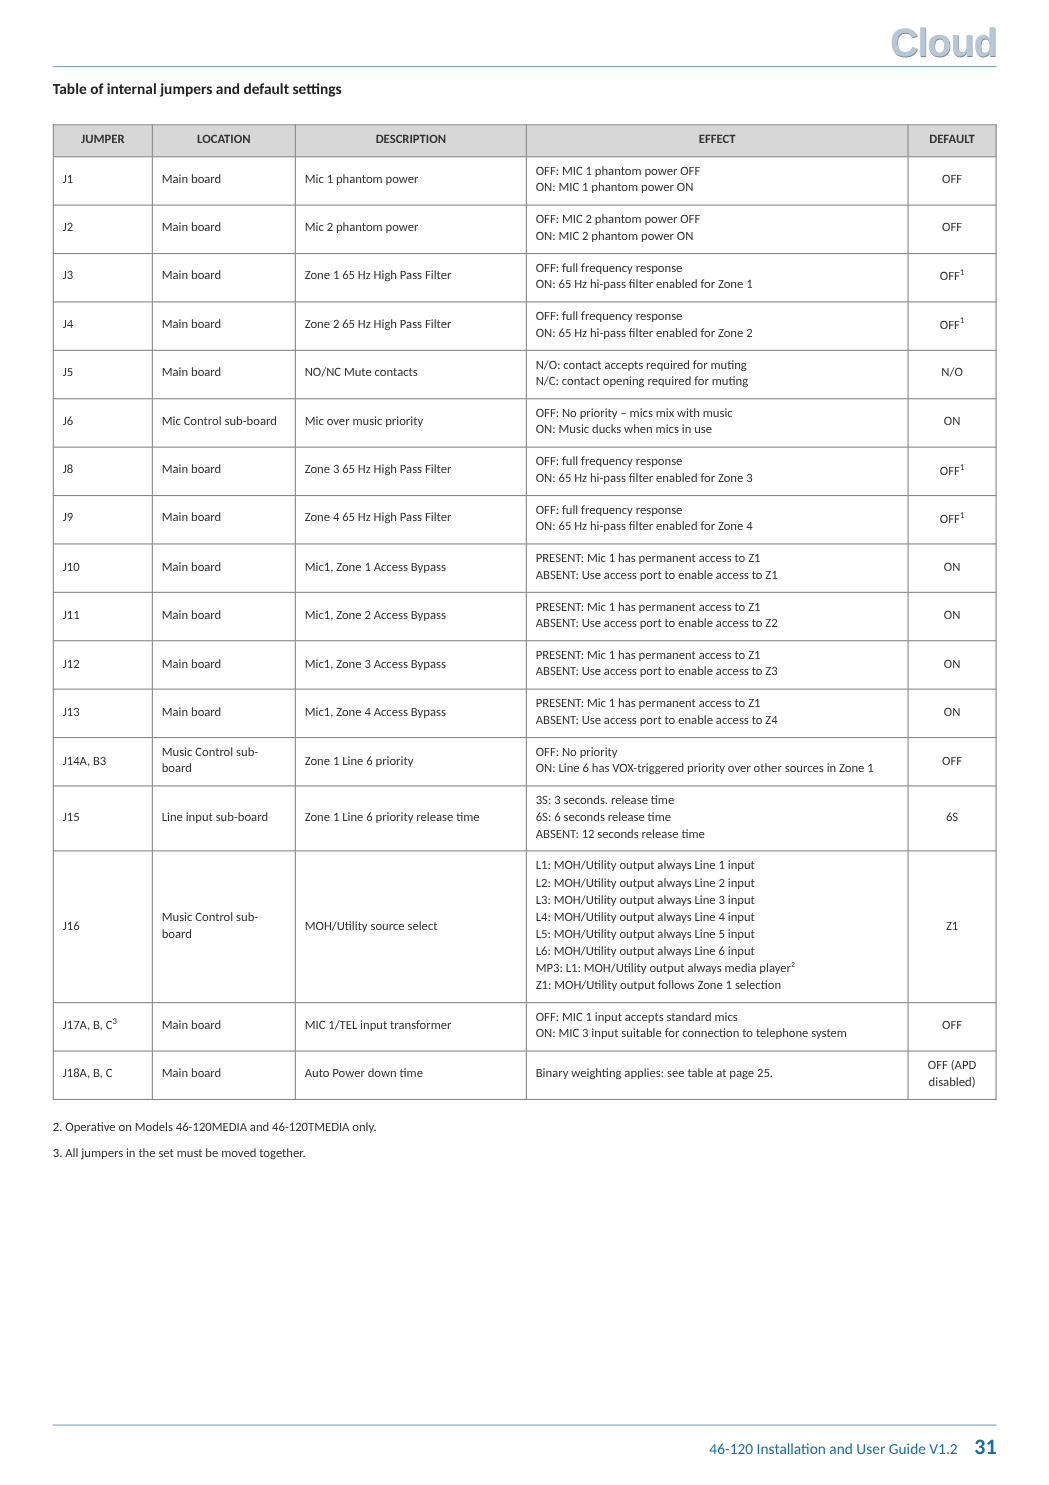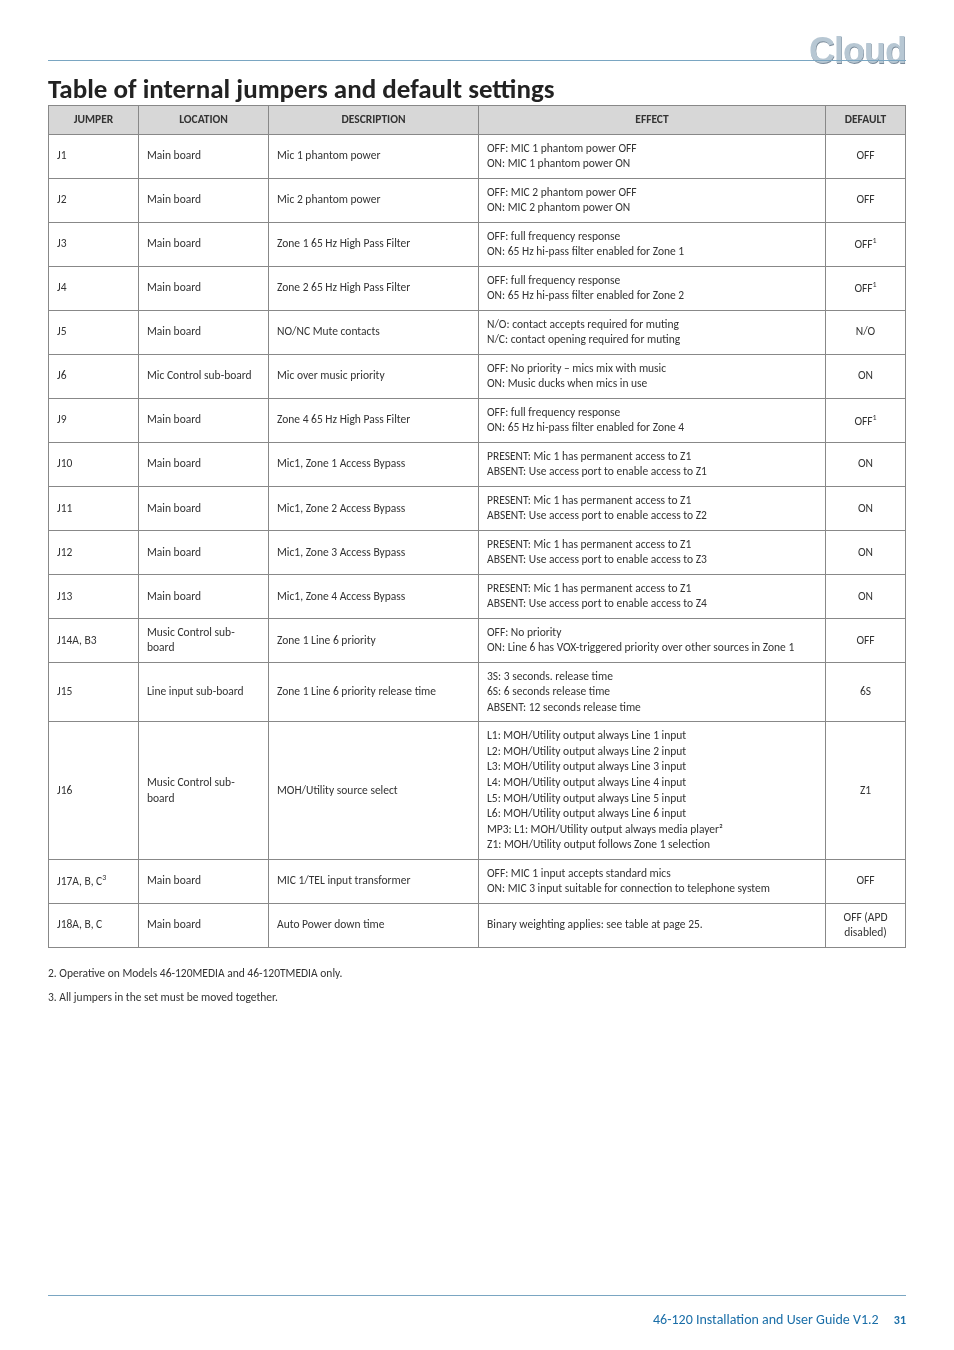--- a/index.html
+++ b/index.html
@@ -1,35 +1,35 @@
 <!DOCTYPE html>
 <html><head>
 <meta charset="utf-8">
 <style>
   * { box-sizing: border-box; margin: 0; padding: 0; }
   html, body { width: 954px; background: #fff; font-family: "Gill Sans", "Gill Sans MT", Calibri, "Trebuchet MS", Arial, sans-serif; color: #333; }
   .page { width: 954px; min-height: 1350px; padding: 30px 48px 28px 48px; position: relative; }
-  .brand { position: absolute; top: 30px; right: 48px; font-family: "Arial Black", Arial, sans-serif; font-weight: 900; font-size: 36px; letter-spacing: -1px; color: #b7c7d3; text-shadow: 0.5px 0.5px 0 #7a8a99; }
+  .brand { position: absolute; top: 18px; right: 48px; font-family: "Arial Black", Arial, sans-serif; font-weight: 900; font-size: 36px; letter-spacing: -1px; color: #b7c7d3; text-shadow: 0.5px 0.5px 0 #7a8a99; }
   .brand-rule { position:absolute; top:60px; left:48px; right:48px; border-top:1px solid #7aa6c2; }
-  h2.title { margin-top: 42px; font-family: "Gill Sans", "Gill Sans MT", Calibri, Arial, sans-serif; font-size: 27px; font-weight: 700; color: #222; }
+  h2.title { margin-top: 42px; font-family: "Gill Sans", "Gill Sans MT", Calibri, Arial, sans-serif; font-size: 14px; font-weight: 700; color: #222; margin-bottom: 24px; }
   table.jt { width: 100%; border-collapse: collapse; font-size: 11.5px; line-height: 1.35; }
   table.jt th, table.jt td { border: 1px solid #888; padding: 6px 8px; vertical-align: middle; text-align: left; }
   table.jt th { background: #d7d7d7; font-weight: 700; text-align: center; }
   table.jt th.default, table.jt td.default { text-align: center; }
   col.c-jumper   { width: 90px; }
   col.c-location { width: 130px; }
   col.c-desc     { width: 210px; }
   col.c-effect   {  }
   col.c-default  { width: 80px; }
   .effect-lines span { display:block; }
   .notes { margin-top: 16px; font-size: 11.5px; line-height: 1.6; color:#333; }
   .notes p { margin-bottom: 6px; }
   sup { font-size: 8px; vertical-align: super; }
   .footer { position: absolute; bottom: 22px; right: 48px; font-size: 14px; color: #1a6ea8; }
-  .footer .pn { font-weight: 700; margin-left: 12px; font-size: 12px; }
+  .footer .pn { font-weight: 700; margin-left: 12px; font-size: 20px; }
   .footer-rule { position:absolute; bottom:54px; left:48px; right:48px; border-top:1px solid #7aa6c2; }
 </style>
 </head>
 <body>
 
 <div class="page">
 
   <div class="brand">Cloud</div>
   <div class="brand-rule"></div>
 
@@ -107,20 +107,30 @@
           <td>J6</td>
           <td>Mic Control sub-board</td>
           <td>Mic over music priority</td>
           <td class="effect-lines">
             <span>OFF: No priority – mics mix with music</span>
             <span>ON: Music ducks when mics in use</span>
           </td>
           <td class="default">ON</td>
         </tr>
         <tr>
+          <td>J8</td>
+          <td>Main board</td>
+          <td>Zone 3 65 Hz High Pass Filter</td>
+          <td class="effect-lines">
+            <span>OFF: full frequency response</span>
+            <span>ON: 65 Hz hi-pass filter enabled for Zone 3</span>
+          </td>
+          <td class="default">OFF<sup>1</sup></td>
+        </tr>
+        <tr>
           <td>J9</td>
           <td>Main board</td>
           <td>Zone 4 65 Hz High Pass Filter</td>
           <td class="effect-lines">
             <span>OFF: full frequency response</span>
             <span>ON: 65 Hz hi-pass filter enabled for Zone 4</span>
           </td>
           <td class="default">OFF<sup>1</sup></td>
         </tr>
         <tr>

